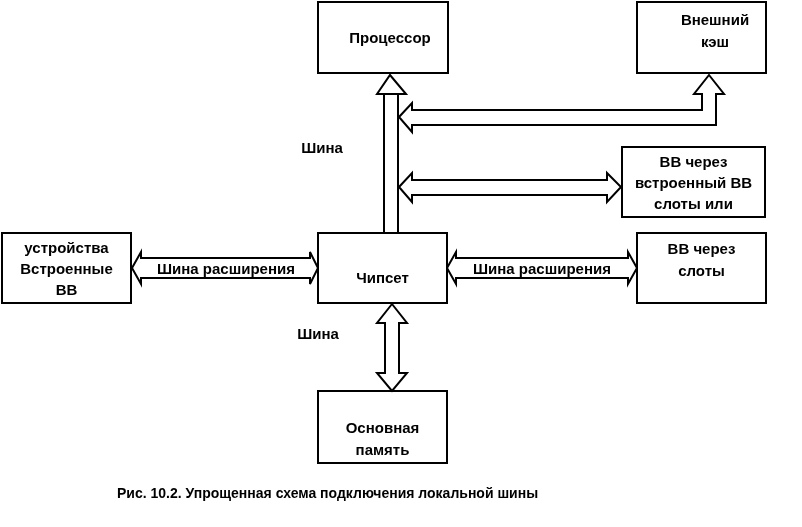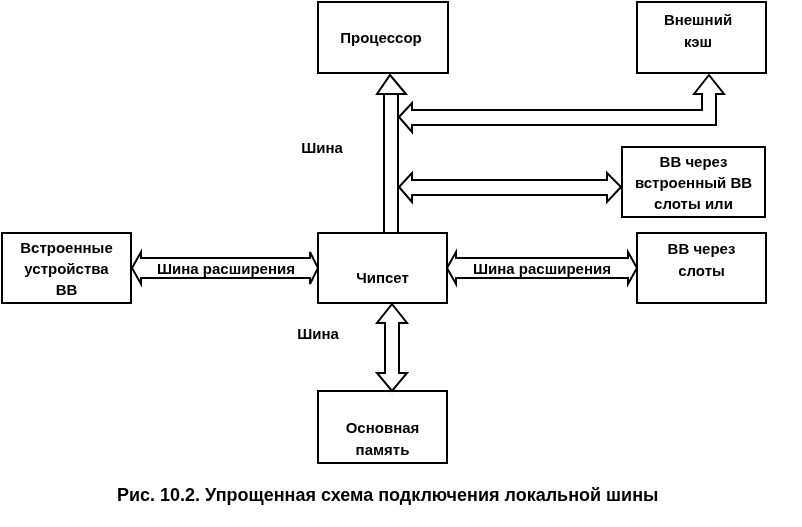--- a/index.html
+++ b/index.html
@@ -3,21 +3,21 @@
 <meta charset="utf-8">
 <style>
   html, body { margin: 0; padding: 0; background: #ffffff; }
   body { width: 802px; height: 527px; position: relative; overflow: hidden;
          font-family: "Liberation Sans", sans-serif; }
   svg { position: absolute; left: 0; top: 0; }
   .box { fill: #ffffff; stroke: #000000; stroke-width: 2; }
   .arrow { fill: #ffffff; stroke: #000000; stroke-width: 2; stroke-linejoin: miter; }
   .lbl { position: absolute; font-weight: bold; font-size: 15px; color: #000; text-align: center;
          line-height: 20px; white-space: nowrap; }
-  .cap { position: absolute; font-weight: bold; font-size: 18px; color: #000; white-space: nowrap; }
+  .cap { position: absolute; font-weight: bold; font-size: 14px; color: #000; white-space: nowrap; }
 </style>
 </head>
 <body>
 
 <svg width="802" height="527">
 
   <rect class="box" x="318" y="2" width="130" height="71"></rect>
   <rect class="box" x="637" y="2" width="129" height="71"></rect>
   <rect class="box" x="622" y="147" width="143" height="70"></rect>
   <rect class="box" x="2" y="233" width="129" height="70"></rect>
@@ -32,38 +32,38 @@
 
   <polygon class="arrow" points="399,187 412,173 412,180 607,180 607,173 621,187 607,202 607,195 412,195 412,202"></polygon>
 
   <polygon class="arrow" points="132,268 141,252 141,258 310,258 310,252 318,268 310,284 310,278 141,278 141,284"></polygon>
 
   <polygon class="arrow" points="447,268 456,252 456,258 628,258 628,252 637,268 628,284 628,278 456,278 456,284"></polygon>
 
   <polygon class="arrow" points="392,304 407,323 399,323 399,373 407,373 392,391 377,373 385,373 385,323 377,323"></polygon>
 </svg>
 
-<div class="lbl" style="left:318px; top:28px; width:126px;">
+<div class="lbl" style="left:318px; top:28px; width:126px;padding-left:9px;">
   <span>Процессор</span>
 </div>
 
-<div class="lbl" style="left:645px; top:9px; width:106px; line-height:22px;">
+<div class="lbl" style="left:662px; top:9px; width:106px; line-height:22px;">
   <div>Внешний</div>
   <div>кэш</div>
 </div>
 
 <div class="lbl" style="left:622px; top:151px; width:143px; line-height:21px;">
   <div>ВВ через</div>
   <div>встроенный ВВ</div>
   <div>слоты или</div>
 </div>
 
 <div class="lbl" style="left:2px; top:237px; width:129px; line-height:21px;">
+  <div>устройства</div>
   <div>Встроенные</div>
-  <div>устройства</div>
   <div>ВВ</div>
 </div>
 
 <div class="lbl" style="left:318px; top:259px; width:129px;margin-top:9px;">
   <span>Чипсет</span>
 </div>
 
 <div class="lbl" style="left:637px; top:238px; width:129px; line-height:22px;">
   <div>ВВ через</div>
   <div>слоты</div>

